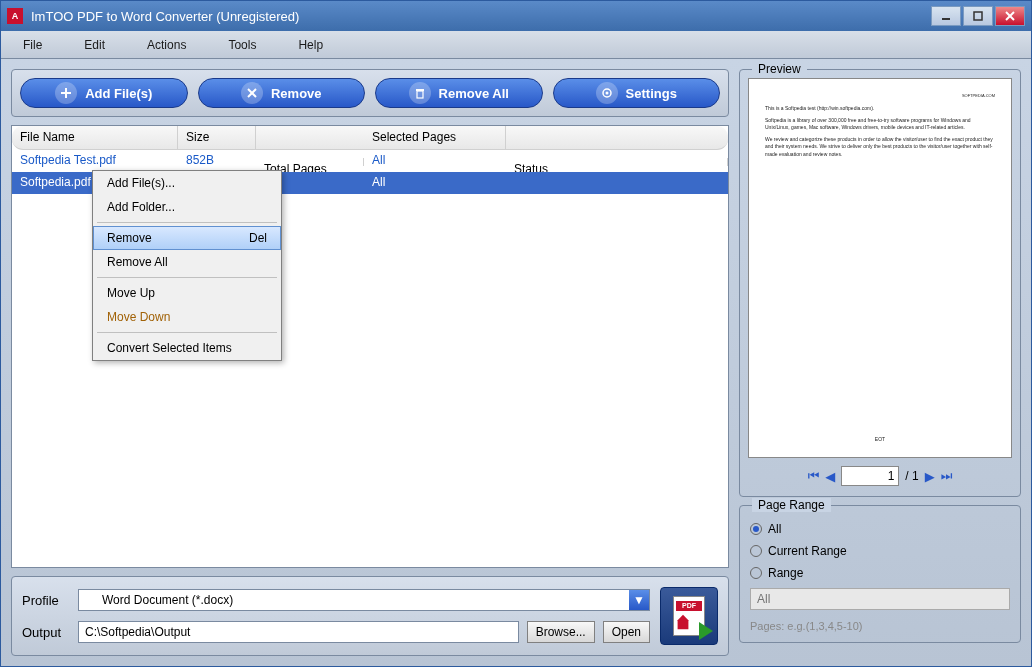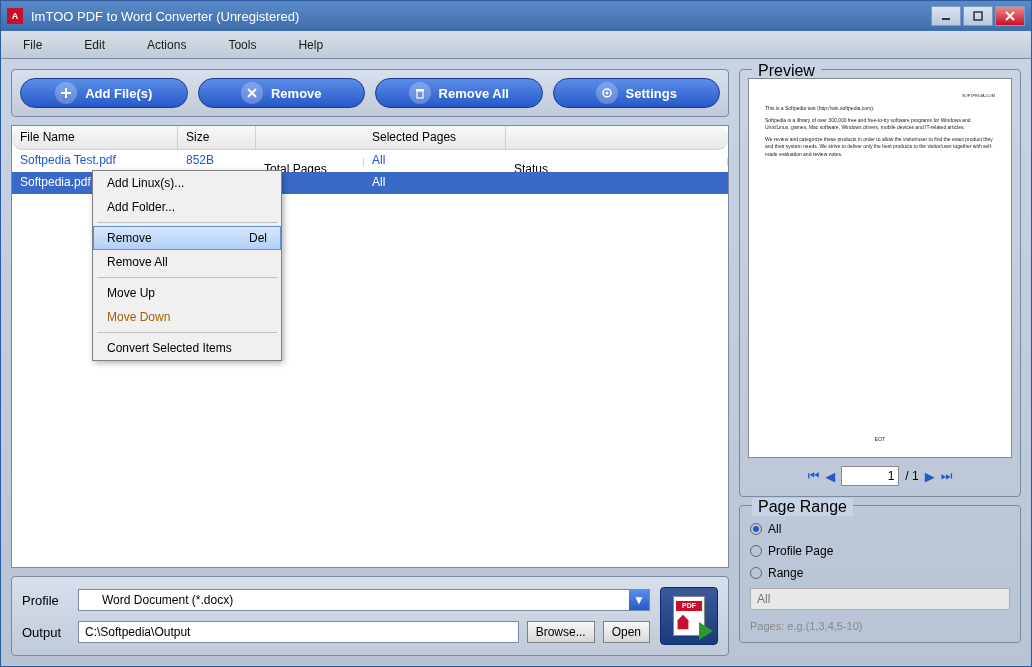--- a/index.html
+++ b/index.html
@@ -55,21 +55,21 @@
 .field-input { flex: 1; height: 22px; background: white; border: 1px solid #7a8aa0; font-size: 12px; padding: 2px 6px; }
 .small-btn { height: 22px; padding: 0 8px; background: linear-gradient(to bottom, #f8f8f8, #d8d8d8); border: 1px solid #808080; font-size: 12px; cursor: pointer; }
 .convert-icon { width: 58px; height: 58px; background: linear-gradient(to bottom, #3a5a9a, #1a3a7a); border: 1px solid #0a2a6a; border-radius: 4px; display: flex; align-items: center; justify-content: center; cursor: pointer; position: relative; }
 .pdf-doc { width: 32px; height: 40px; background: white; border: 1px solid #888; position: relative; }
 .pdf-badge { position: absolute; top: 4px; left: 2px; right: 2px; height: 10px; background: #c8102e; color: white; font-size: 7px; text-align: center; line-height: 10px; font-weight: bold; }
 .pdf-logo { width: 18px; height: 18px; margin: 16px auto 0; }
 .green-arrow { position: absolute; right: 4px; bottom: 4px; width: 0; height: 0; border-left: 14px solid #2a9a2a; border-top: 9px solid transparent; border-bottom: 9px solid transparent; }
 
 .right-panel { width: 282px; display: flex; flex-direction: column; gap: 8px; }
 .preview-group { border: 1px solid #7a8aa0; border-radius: 4px; padding: 8px; position: relative; }
-.group-label { position: absolute; top: -8px; left: 12px; background: #c8d4e4; padding: 0 6px; font-size: 16px; }
+.group-label { position: absolute; top: -8px; left: 12px; background: #c8d4e4; padding: 0 6px; font-size: 12px; }
 .preview-page { width: 100%; height: 380px; background: white; border: 1px solid #888; padding: 14px 16px; font-size: 5px; line-height: 1.5; color: #222; position: relative; }
 .preview-pagenum { position: absolute; bottom: 14px; left: 50%; transform: translateX(-50%); font-size: 5px; }
 .page-nav { display: flex; align-items: center; justify-content: center; gap: 6px; padding: 8px 0 2px; }
 .nav-btn { color: #2858c8; cursor: pointer; font-size: 13px; }
 .nav-input { width: 58px; height: 20px; text-align: right; padding: 0 4px; border: 1px solid #888; font-size: 12px; }
 .nav-total { font-size: 12px; }
 
 .range-group { border: 1px solid #7a8aa0; border-radius: 4px; padding: 12px 10px 10px; position: relative; }
 .radio-row { display: flex; align-items: center; gap: 6px; padding: 4px 0; font-size: 12px; }
 .radio { width: 12px; height: 12px; border: 1px solid #666; border-radius: 50%; display: flex; align-items: center; justify-content: center; }
@@ -172,21 +172,21 @@
           <div class="list-row selected">
             <div class="list-cell col-name">Softpedia.pdf</div>
             <div class="list-cell col-size">453.95 KB</div>
             <div class="list-cell col-total">1</div>
             <div class="list-cell col-selected">All</div>
             <div class="list-cell col-status"></div>
           </div>
         </div>
 
         <div class="context-menu">
-          <div class="ctx-item">Add Linux(s)...</div>
+          <div class="ctx-item">Add File(s)...</div>
           <div class="ctx-item">Add Folder...</div>
           <div class="ctx-sep"></div>
           <div class="ctx-item highlight">
             <span>Remove</span>
             <span class="ctx-shortcut">Del</span>
           </div>
           <div class="ctx-item">Remove All</div>
           <div class="ctx-sep"></div>
           <div class="ctx-item">Move Up</div>
           <div class="ctx-item disabled">Move Down</div>
@@ -244,21 +244,21 @@
       </div>
 
       <div class="range-group">
         <div class="group-label">Page Range</div>
         <div class="radio-row">
           <span class="radio checked"></span>
           <span>All</span>
         </div>
         <div class="radio-row">
           <span class="radio"></span>
-          <span>Profile Page</span>
+          <span>Current Range</span>
         </div>
         <div class="radio-row">
           <span class="radio"></span>
           <span>Range</span>
         </div>
         <input class="range-input" disabled="" placeholder="All" style="">
         <div class="range-hint">Pages: e.g.(1,3,4,5-10)</div>
       </div>
     </div>
   </div>

